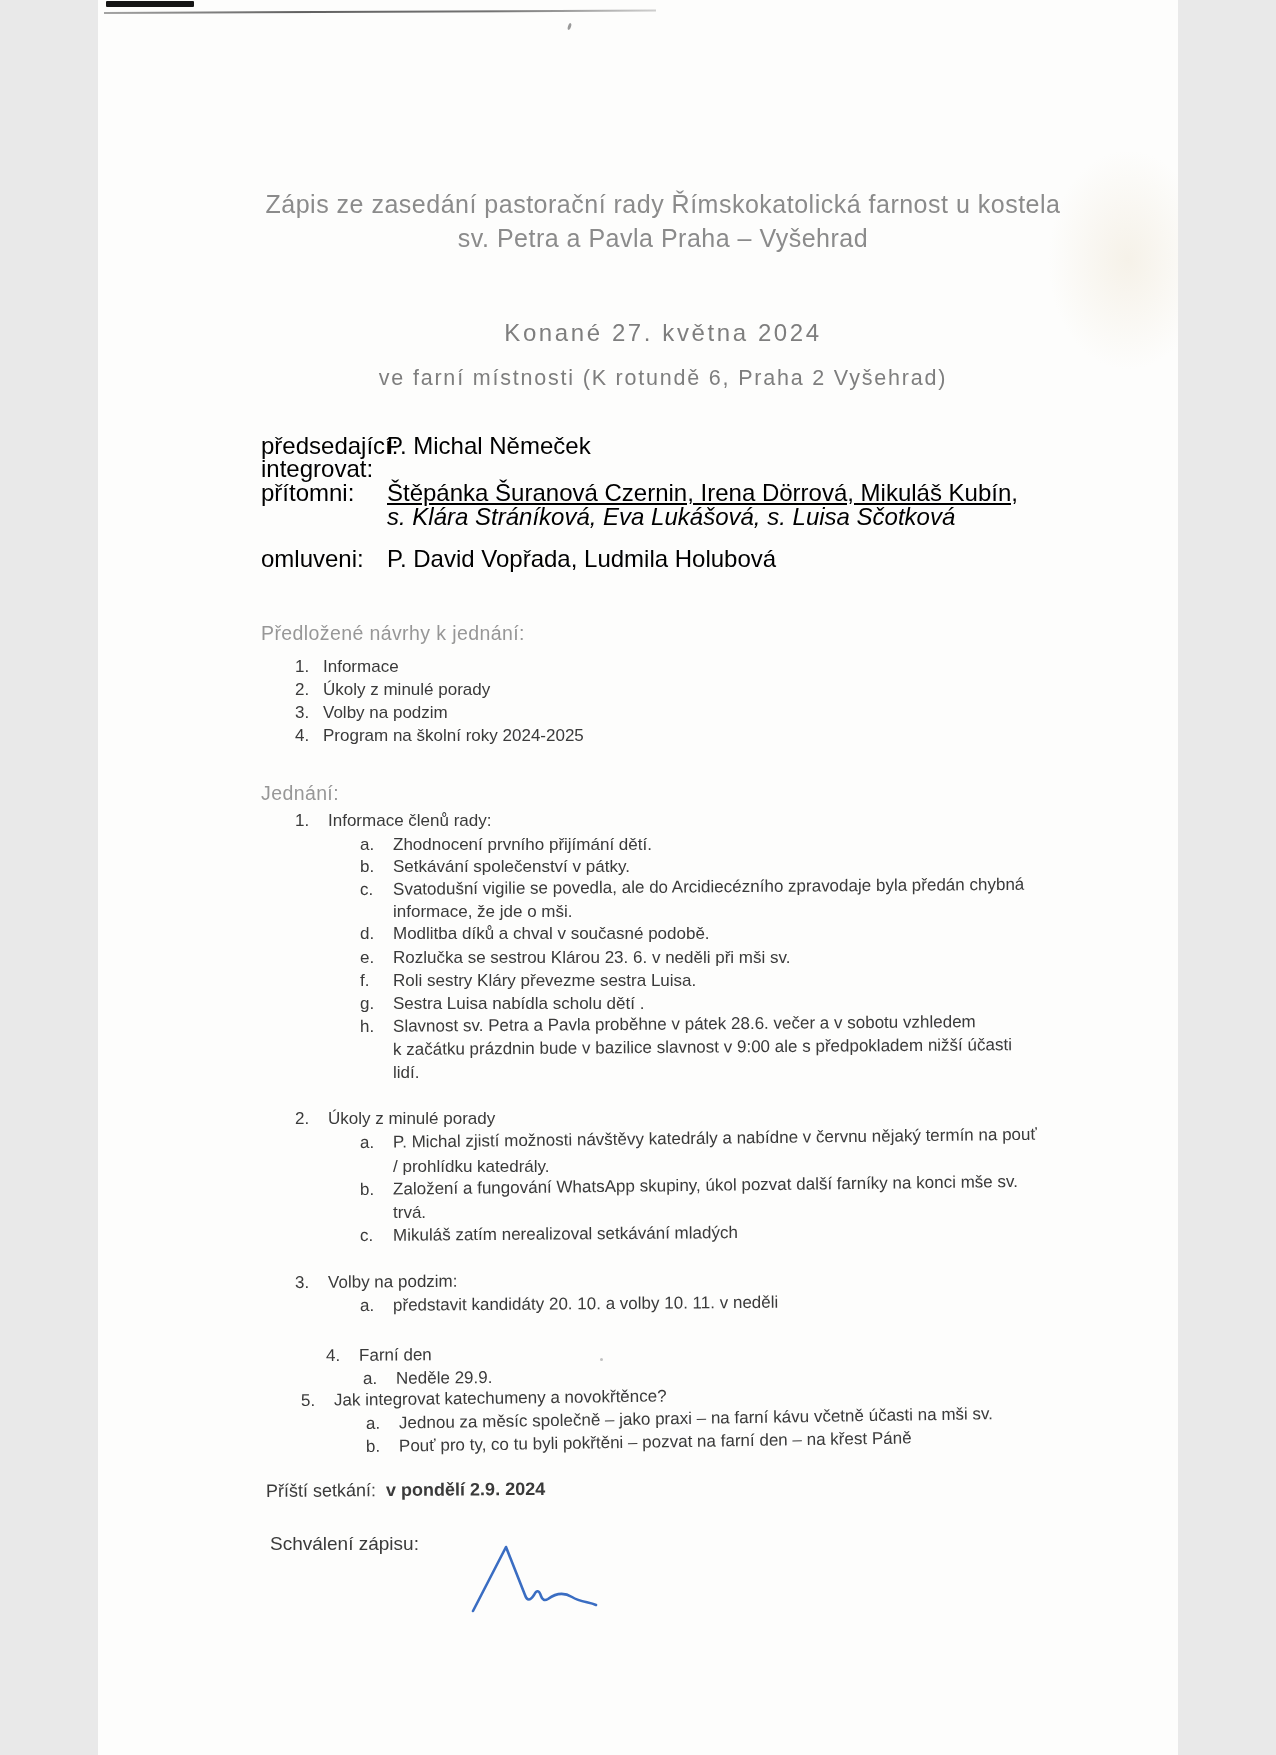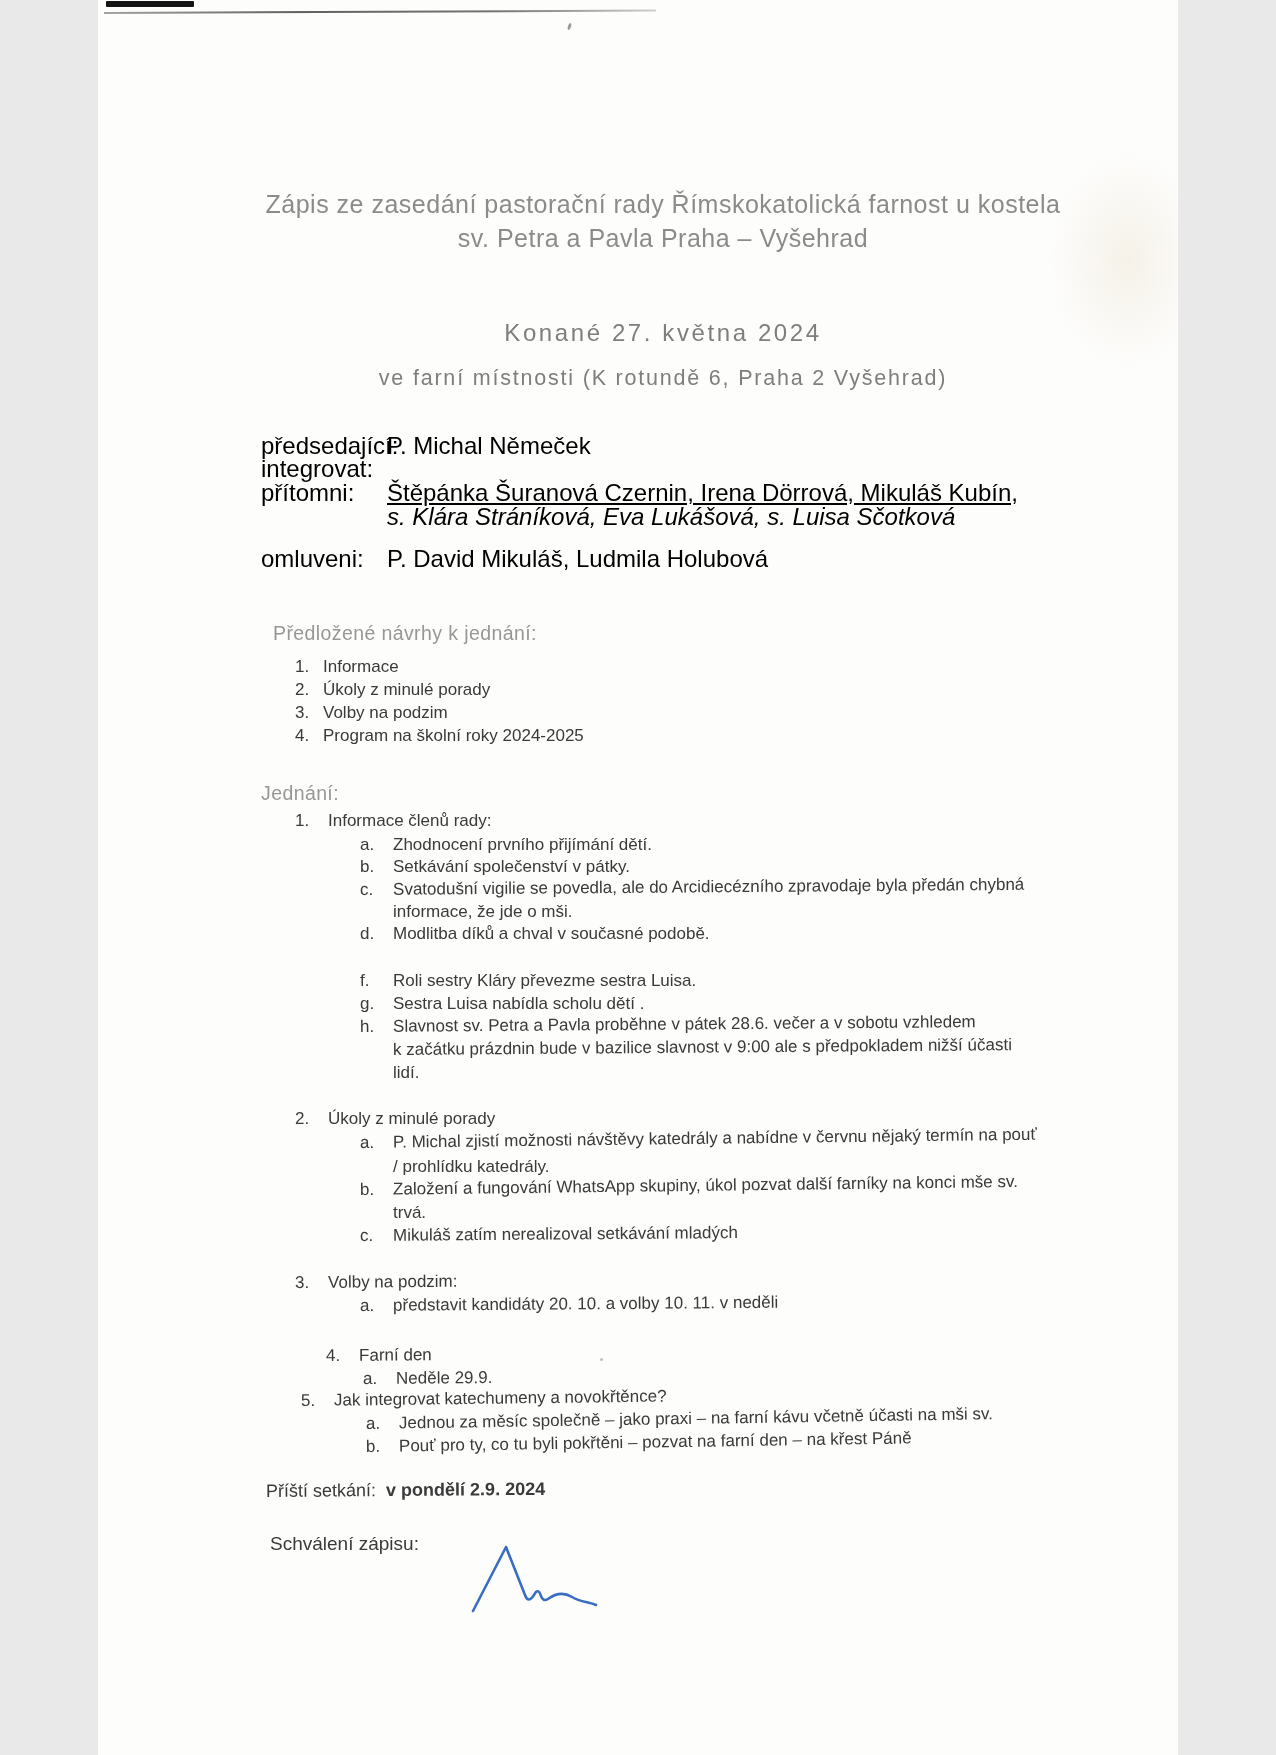--- a/index.html
+++ b/index.html
@@ -64,36 +64,37 @@
   <div class="title-wrap title-loc" style="top:366px;">ve farní místnosti (K rotundě 6, Praha 2 Vyšehrad)</div>
 
   <div class="lbl" style="left:163px;top:432px;">předsedající:</div>
   <div class="lbl" style="left:289px;top:432px;">P. Michal Němeček</div>
   <div class="lbl" style="left:163px;top:455px;">integrovat:</div>
   <div class="lbl" style="left:289px;top:455px;"></div>
   <div class="lbl" style="left:163px;top:479px;">přítomni:</div>
   <div class="lbl" style="left:289px;top:479px;text-decoration:underline;">Štěpánka Šuranová Czernin, Irena Dörrová, Mikuláš Kubín,</div>
   <div class="lbl" style="left:289px;top:503px;font-style:italic;">s. Klára Stráníková, Eva Lukášová, s. Luisa Sčotková</div>
   <div class="lbl" style="left:163px;top:545px;">omluveni:</div>
-  <div class="lbl" style="left:289px;top:545px;">P. David Mikuláš, Ludmila Holubová</div>
+  <div class="lbl" style="left:289px;top:545px;">P. David Vopřada, Ludmila Holubová</div>
 
-  <div class="heading" style="left:163px;top:622px;margin-left:12px;">Předložené návrhy k jednání:</div>
+  <div class="heading" style="left:163px;top:622px;">Předložené návrhy k jednání:</div>
   <div class="ln" style="left:197px;top:656px;"><span class="marker num">1.</span><span>Informace</span></div>
   <div class="ln" style="left:197px;top:679px;"><span class="marker num">2.</span><span>Úkoly z minulé porady</span></div>
   <div class="ln" style="left:197px;top:702px;"><span class="marker num">3.</span><span>Volby na podzim</span></div>
   <div class="ln" style="left:197px;top:725px;"><span class="marker num">4.</span><span>Program na školní roky 2024-2025</span></div>
 
   <div class="heading" style="left:163px;top:782px;">Jednání:</div>
 
   <div class="ln" style="left:197px;top:810px;"><span class="marker sec-num">1.</span><span>Informace členů rady:</span></div>
   <div class="ln" style="left:262px;top:834px;"><span class="marker let">a.</span><span>Zhodnocení prvního přijímání dětí.</span></div>
   <div class="ln" style="left:262px;top:856px;"><span class="marker let">b.</span><span>Setkávání společenství v pátky.</span></div>
   <div class="ln sk1" style="left:262px;top:879px;"><span class="marker let">c.</span><span>Svatodušní vigilie se povedla, ale do Arcidiecézního zpravodaje byla předán chybná</span></div>
   <div class="ln" style="left:295px;top:901px;">informace, že jde o mši.</div>
   <div class="ln" style="left:262px;top:923px;"><span class="marker let">d.</span><span>Modlitba díků a chval v současné podobě.</span></div>
+  <div class="ln" style="left:262px;top:947px;"><span class="marker let">e.</span><span>Rozlučka se sestrou Klárou 23. 6. v neděli při mši sv.</span></div>
   <div class="ln" style="left:262px;top:970px;"><span class="marker let">f.</span><span>Roli sestry Kláry převezme sestra Luisa.</span></div>
   <div class="ln" style="left:262px;top:993px;"><span class="marker let">g.</span><span>Sestra Luisa nabídla scholu dětí .</span></div>
   <div class="ln sk1" style="left:262px;top:1016px;"><span class="marker let">h.</span><span>Slavnost sv. Petra a Pavla proběhne v pátek 28.6. večer a v sobotu vzhledem</span></div>
   <div class="ln sk1" style="left:295px;top:1039px;">k začátku prázdnin bude v bazilice slavnost v 9:00 ale s předpokladem nižší účasti</div>
   <div class="ln" style="left:295px;top:1062px;">lidí.</div>
 
   <div class="ln" style="left:197px;top:1108px;"><span class="marker sec-num">2.</span><span>Úkoly z minulé porady</span></div>
   <div class="ln sk2" style="left:262px;top:1132px;"><span class="marker let">a.</span><span>P. Michal zjistí možnosti návštěvy katedrály a nabídne v červnu nějaký termín na pouť</span></div>
   <div class="ln" style="left:295px;top:1156px;">/ prohlídku katedrály.</div>
   <div class="ln sk2" style="left:262px;top:1179px;"><span class="marker let">b.</span><span>Založení a fungování WhatsApp skupiny, úkol pozvat další farníky na konci mše sv.</span></div>

